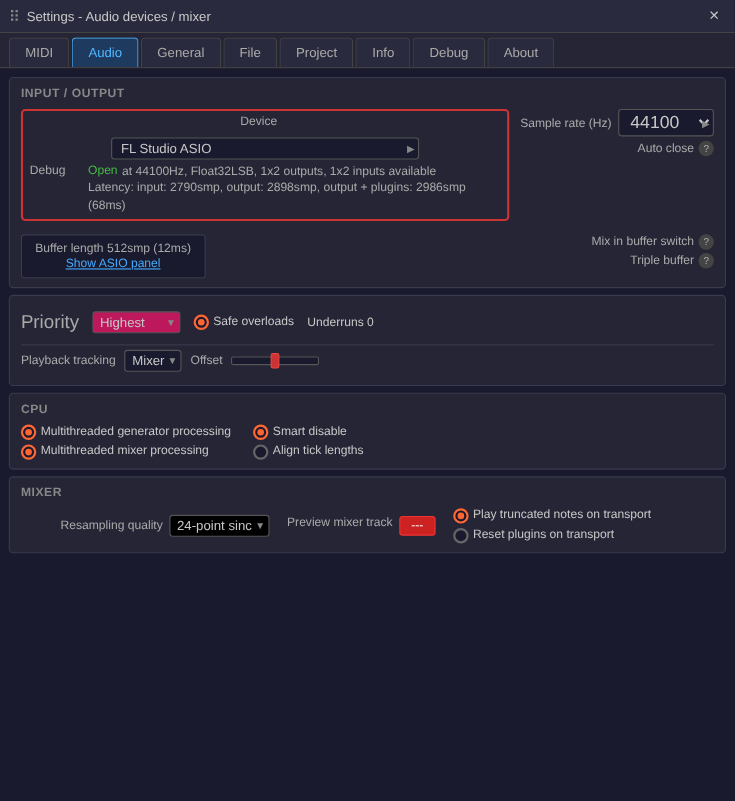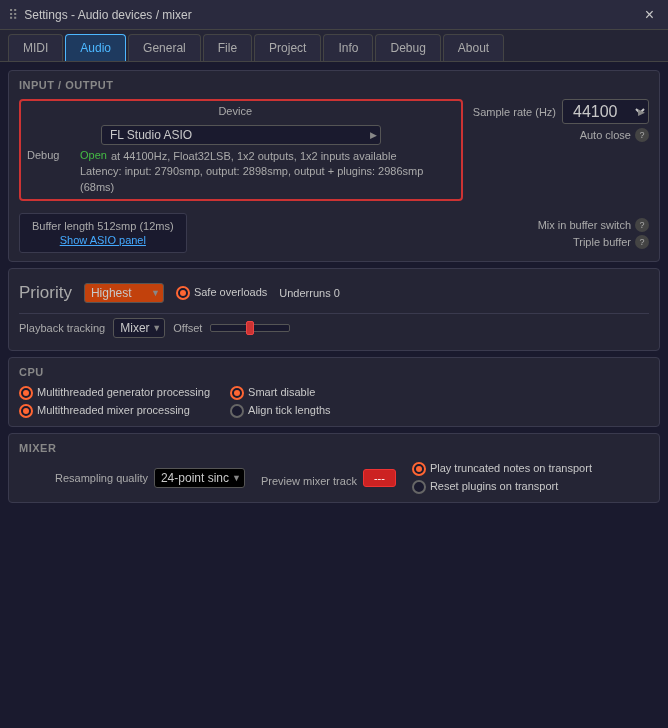--- a/index.html
+++ b/index.html
@@ -202,21 +202,21 @@
       align-items: center;
       gap: 12px;
       padding: 6px 0;
     }
     .priority-label {
       font-size: 17px;
       color: #aaa;
       min-width: 45px;
     }
     .priority-dropdown {
-      background: #c2410c;
+      background: #be185d;
       border: 1px solid #555;
       border-radius: 3px;
       color: #c8c8c8;
       padding: 2px 14px 2px 6px;
       font-size: 12px;
       appearance: none;
       cursor: pointer;
       min-width: 80px;
     }
     .radio-item {
@@ -330,21 +330,21 @@
       border: 1px solid #555;
       border-radius: 3px;
       color: #c8c8c8;
       padding: 2px 14px 2px 6px;
       font-size: 12px;
       appearance: none;
       cursor: pointer;
     }
     .preview-group {
       display: flex;
-      align-items: flex-end;
+      align-items: flex-start;
       gap: 6px;
     }
     .preview-label {
       font-size: 11px;
       color: #aaa;
     }
     .preview-btn {
       background: #cc2222;
       border: 1px solid #ee3333;
       border-radius: 3px;
@@ -439,21 +439,21 @@
             <span class="select-arrow">▶</span>
           </div>
         </div>
         <div class="auto-close-row">
           <span class="sample-rate-label">Auto close</span>
           <div class="info-circle">?</div>
         </div>
       </div>
     </div>
 
-    <div style="display:flex; align-items:center; justify-content:space-between; margin-top:6px;">
+    <div style="display:flex; align-items:flex-start; justify-content:space-between; margin-top:6px;">
       <div class="buffer-box">
         <div>Buffer length 512smp (12ms)</div>
         <a class="asio-link">Show ASIO panel</a>
       </div>
       <div class="mix-buffer-group">
         <div class="checkbox-row">
           <span class="sample-rate-label">Mix in buffer switch</span>
           <div class="info-circle">?</div>
         </div>
         <div class="checkbox-row">

